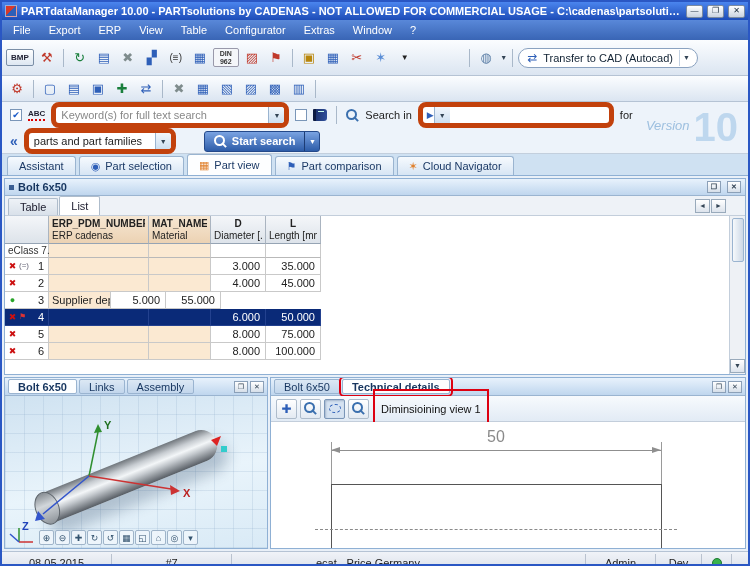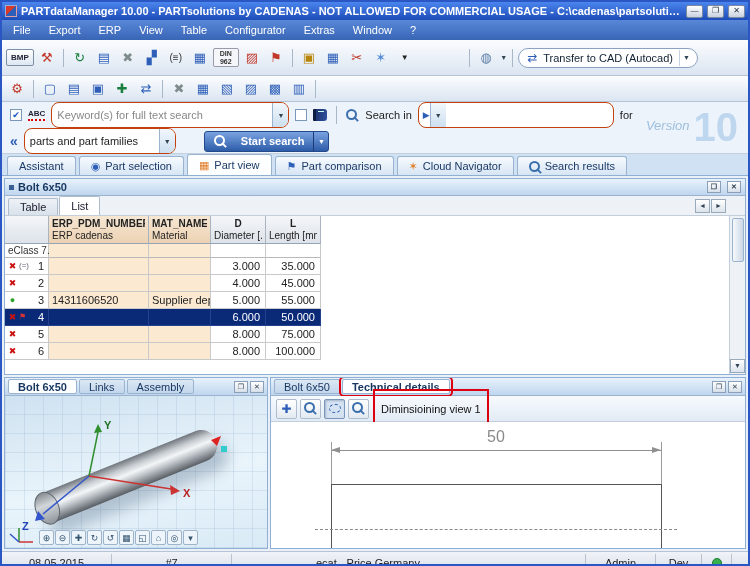--- a/index.html
+++ b/index.html
@@ -27,33 +27,33 @@
   .mini-arrow{font-size:7px;color:#345;margin-left:1px}
   .pill{display:flex;align-items:center;background:#fff;border:1px solid #8aa2c0;border-radius:10px;height:20px;padding:0 4px 0 8px;gap:6px}
   .pill .txt{font-size:11px;color:#123}
   .pill .arrow-box{width:14px;height:16px;display:flex;align-items:center;justify-content:center;font-size:7px;color:#345;border-left:1px solid #c4d2e2}
 
   
   .search-area{height:52px;background:#edf3fa;border-bottom:1px solid #c3cfdd;position:relative;flex:none}
   .srow{height:26px;display:flex;align-items:center;padding:0 8px;gap:6px}
   .cb{width:12px;height:12px;border:1px solid #7a96b8;background:#fff;font-size:9px;line-height:10px;text-align:center;color:#1a5ac8;flex:none}
   .abc{font-size:8px;font-weight:bold;color:#223;border-bottom:2px dotted #d00;padding-bottom:1px}
-  .combo{background:#fff;border:1px solid #c2410c;height:26px;display:flex;align-items:center;font-size:11px;border-radius:8px;overflow:hidden}
+  .combo{background:#fff;border:5px solid #c2410c;height:26px;display:flex;align-items:center;font-size:11px;border-radius:8px;overflow:hidden}
   .combo .cval{flex:1;padding:0 5px;white-space:nowrap;overflow:hidden}
   .combo .hint{color:#888}
   .combo .arrow{width:16px;height:100%;background:linear-gradient(#f2f7fc,#cddff0);border-left:1px solid #9ab4d0;display:flex;align-items:center;justify-content:center;font-size:7px;color:#345;flex:none}
   .book{width:14px;height:12px;background:linear-gradient(100deg,#1c326e,#31519e);border-left:3px solid #0d1b42;border-radius:1px 3px 3px 1px;position:relative}
   .book::after{content:"";position:absolute;left:2px;top:2px;width:6px;height:1px;background:#cfe}
   .mag{position:relative;width:13px;height:13px;display:inline-block;color:#3a6fae}
   .mag::before{content:"";position:absolute;width:7px;height:7px;border:2px solid currentColor;border-radius:50%;left:0;top:0}
   .mag::after{content:"";position:absolute;width:6px;height:2px;background:currentColor;transform:rotate(45deg);left:7px;top:9px}
   .chevrons{color:#2e5fb8;font-size:14px;font-weight:bold;line-height:10px}
   .play{color:#2e5fb8;font-size:9px}
   .start-btn{display:flex;align-items:center;background:linear-gradient(#7aa3e2,#2d5ca8);border:1px solid #24498a;border-radius:3px;color:#fff;height:21px;font-size:11px;font-weight:bold;overflow:hidden}
-  .start-btn .lab{display:flex;align-items:center;gap:14px;padding:0 9px}
+  .start-btn .lab{display:flex;align-items:center;gap:5px;padding:0 9px}
   .start-btn .mag{color:#fff}
   .start-btn .dd{width:15px;align-self:stretch;display:flex;align-items:center;justify-content:center;border-left:1px solid #1d3c74;font-size:7px}
   .version{position:absolute;right:10px;top:2px;display:flex;align-items:flex-start;gap:4px;pointer-events:none}
   .version .vw{font-style:italic;font-size:13px;color:#9dbfdf;margin-top:14px}
   .version .vn{font-size:40px;font-weight:bold;color:#bed7ee;line-height:46px}
 
   
   .maintabs{height:22px;background:#cfe1f2;border-bottom:1px solid #8fb0d4;display:flex;align-items:flex-end;padding:0 5px;gap:3px;flex:none}
   .mtab{height:19px;display:flex;align-items:center;gap:5px;padding:0 11px;color:#1c3a66;background:linear-gradient(#f6fafe,#d7e5f4);border:1px solid #9ab4d0;border-bottom:none;border-radius:3px 3px 0 0}
   .mtab.active{background:#fdfeff;height:21px}
@@ -277,24 +277,20 @@
       <span>Part view</span>
     </div>
     <div class="mtab">
       <span class="tic" style="color:#2e5fb8">⚑</span>
       <span>Part comparison</span>
     </div>
     <div class="mtab">
       <span class="tic" style="color:#e0812e">✶</span>
       <span>Cloud Navigator</span>
     </div>
-    <div class="mtab">
-      <span class="mag" style="width:11px;height:11px"></span>
-      <span>Search results</span>
-    </div>
   </div>
 
   <div class="tpanel">
     <div class="ptitle">
       <span class="sq"></span>
       <span>Bolt 6x50</span>
       <span class="spacer"></span>
       <span class="pbtn">❐</span>
       <span class="pbtn">✕</span>
     </div>
@@ -360,21 +356,20 @@
           <div class="dcell c2 tanbg"></div>
           <div class="dcell c3 numcell">4.000</div>
           <div class="dcell c4 numcell">45.000</div>
         </div>
         <div class="drow">
           <div class="dcell c0 leftcell">
             <span class="sticon green">●</span>
             <span class="stbadge"></span>
             <span class="rownum">3</span>
           </div>
-          <div class="dcell c1 tanbg">14311606520</div>
           <div class="dcell c2 tanbg">Supplier depenc</div>
           <div class="dcell c3 numcell">5.000</div>
           <div class="dcell c4 numcell">55.000</div>
         </div>
         <div class="drow sel">
           <div class="dcell c0 leftcell">
             <span class="sticon red">✖</span>
             <span class="stbadge fl">⚑</span>
             <span class="rownum">4</span>
           </div>

